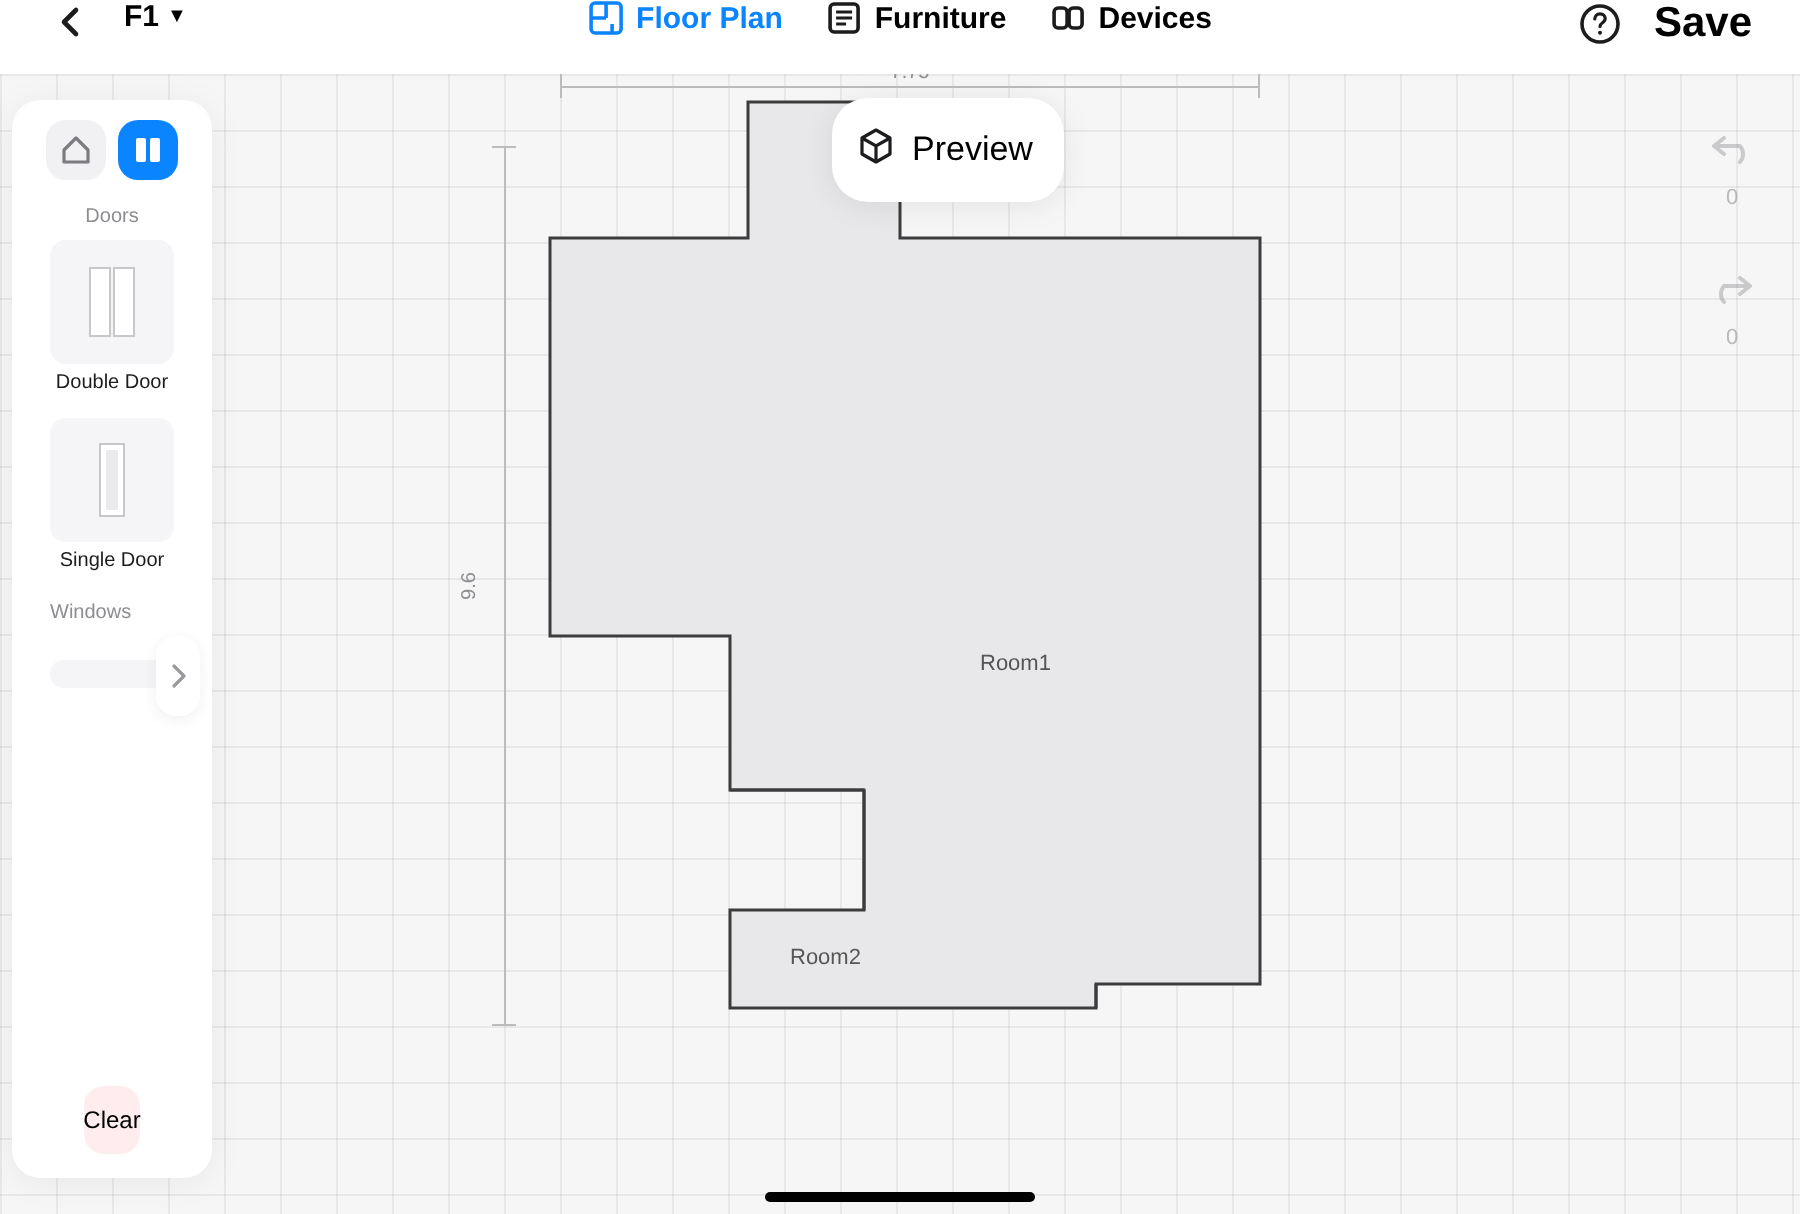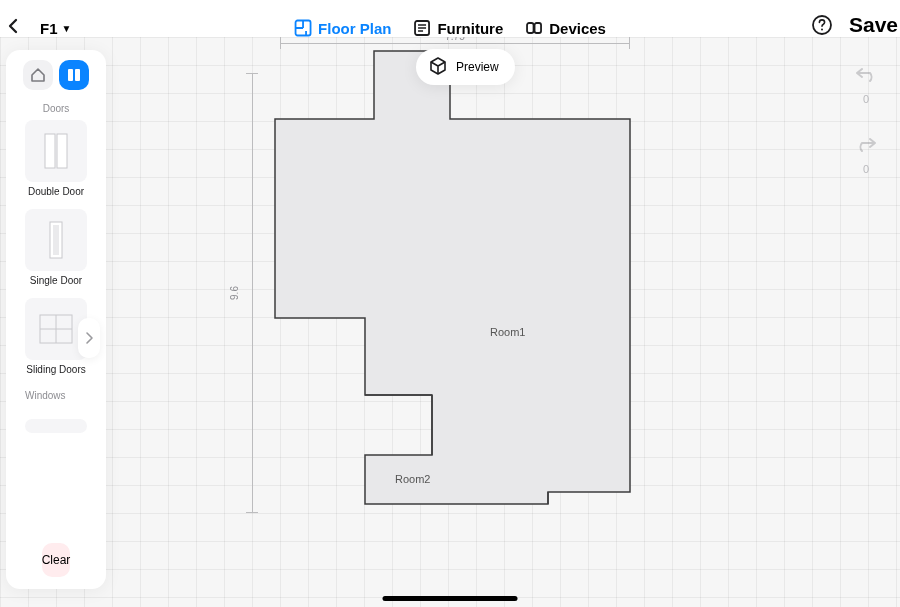--- a/index.html
+++ b/index.html
@@ -7,23 +7,23 @@
   body {
     width: 900px; height: 607px;
     font-family: -apple-system, "Helvetica Neue", Arial, sans-serif;
     background: #fff;
     overflow: hidden;
     position: relative;
   }
   
   .topbar {
     position: absolute; top: 0; left: 0; right: 0; height: 37px;
-    display: flex; align-items: flex-end;
+    display: flex; align-items: flex-start;
     background: #fff;
-    padding: 0 2px;
+    padding: 0 24px;
     z-index: 20;
   }
   .back-btn { width: 22px; height: 22px; display:flex; align-items:center; justify-content:center; cursor:pointer; }
   .floor-select { margin-left: 16px; font-weight:600; font-size:15px; cursor:pointer; display:flex; align-items:center; gap:4px;}
   .floor-select .caret { font-size:10px; }
   .tabs { position:absolute; left:50%; transform:translateX(-50%); display:flex; gap:22px; align-items:center; }
   .tab { display:flex; align-items:center; gap:6px; font-weight:600; font-size:15px; cursor:pointer; }
   .tab.active { color:#0a84ff; }
   .tab .ticon { width:18px; height:18px; display:flex;align-items:center;justify-content:center;}
   .right-group { margin-left:auto; display:flex; align-items:center; gap:16px; }
@@ -69,26 +69,26 @@
   .side-handle {
     position:absolute; left:78px; top:318px; width:22px; height:40px;
     background:#fff; border-radius:10px; box-shadow:0 2px 8px rgba(0,0,0,0.06);
     display:flex;align-items:center;justify-content:center;
     cursor:pointer; z-index:16;
   }
 
   
   .preview-chip {
     position:absolute; top:12px; left:416px;
-    background:#fff; border-radius:18px; height:36px;
+    background:#fff; border-radius:18px; height:52px;
     padding:0 16px 0 12px;
     display:flex; align-items:center; gap:8px;
     box-shadow:0 2px 16px rgba(0,0,0,0.08);
     cursor:pointer; z-index:18;
-    font-size:12px; font-weight:500;
+    font-size:17px; font-weight:500;
   }
 
   
   .history { position:absolute; top:26px; right:20px; display:flex; flex-direction:column; align-items:center; gap:8px; z-index:14;}
   .hist-btn { width:28px;height:22px;display:flex;align-items:center;justify-content:center;cursor:pointer; opacity:0.35;}
   .hist-count { font-size:11px; color:#a0a0a5; opacity:0.7;}
 
   
   .plan-svg { position:absolute; left:0; top:0; }
 
@@ -268,30 +268,20 @@
     </div>
     <div class="lib-item">
       <div class="lib-thumb">
           <svg width="24" height="40" viewBox="0 0 24 40">
             <rect x="6" y="2" width="12" height="36" fill="#fff" stroke="#c8c8cc"></rect>
             <rect x="9" y="5" width="6" height="30" fill="#eaeaec"></rect>
           </svg>
         </div>
       <div class="lib-name">Single Door</div>
     </div>
-    <div class="lib-item">
-      <div class="lib-thumb">
-          <svg width="40" height="36" viewBox="0 0 40 36">
-            <rect x="4" y="4" width="32" height="28" fill="none" stroke="#c8c8cc"></rect>
-            <line x1="20" y1="4" x2="20" y2="32" stroke="#c8c8cc"></line>
-            <line x1="4" y1="18" x2="36" y2="18" stroke="#c8c8cc"></line>
-          </svg>
-        </div>
-      <div class="lib-name">Sliding Doors</div>
-    </div>
 
     <div class="section-label" style="padding-left:0;">Windows</div>
     <div class="lib-item faded">
       <div class="lib-thumb"></div>
     </div>
   </div>
 
   <div class="clear-btn">Clear</div>
 </div>
 

